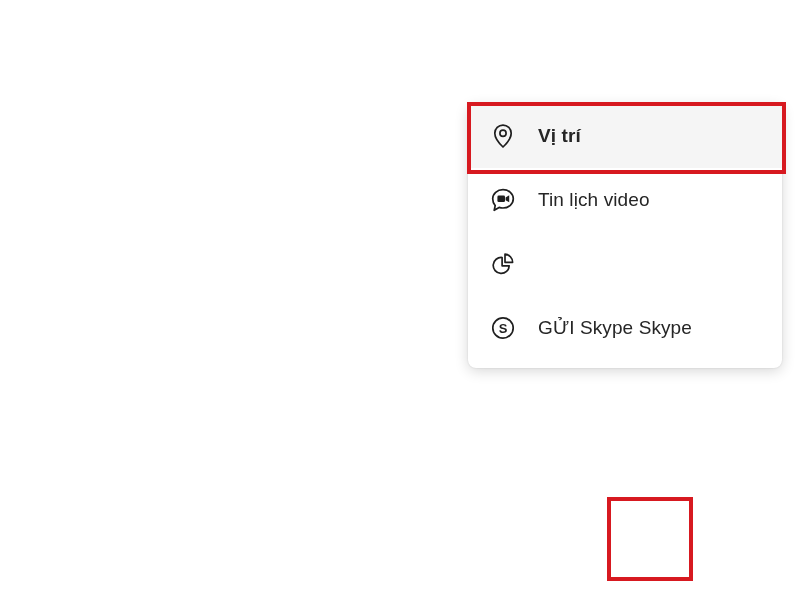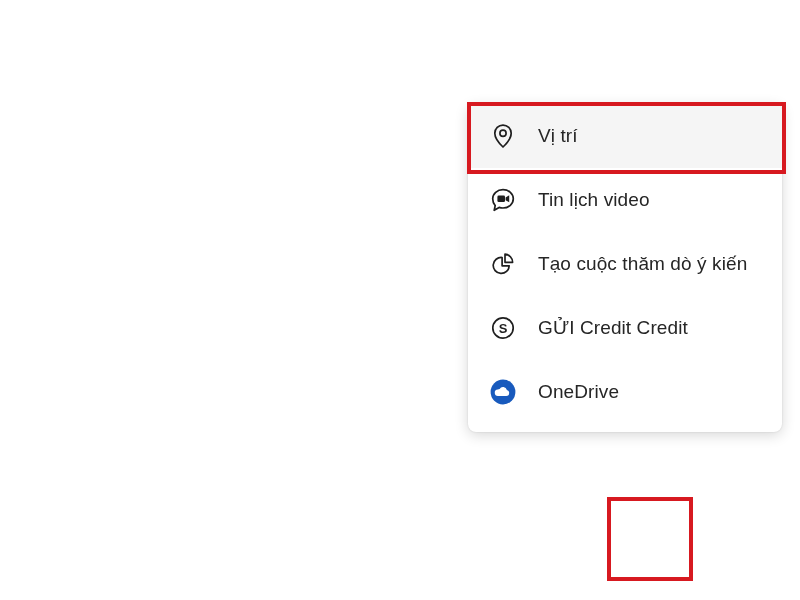--- a/index.html
+++ b/index.html
@@ -85,20 +85,21 @@
     display: flex;
     align-items: center;
     min-height: 64px;
     padding: 6px 14px 6px 18px;
     box-sizing: border-box;
     cursor: pointer;
     background: transparent;
   }
   .menu-item.selected {
     background: #f5f5f5;
+    font-weight: bold;
   }
 
   .menu-icon {
     flex: 0 0 auto;
     width: 34px;
     height: 34px;
     display: flex;
     align-items: center;
     justify-content: center;
     margin-right: 18px;
@@ -154,41 +155,31 @@
     </div>
 
 
     <div class="menu-item">
       <span class="menu-icon">
         <svg width="28" height="28" viewBox="0 0 28 28" fill="none">
           <path d="M13.1 7.5 A8.0 8.0 0 1 0 20.2 15.8 L13.1 15.8 Z" stroke="#1f1f1f" stroke-width="1.7" stroke-linejoin="round" fill="none"></path>
           <path d="M16.0 4.2 A8.0 8.0 0 0 1 23.6 12.3 L16.0 12.3 Z" stroke="#1f1f1f" stroke-width="1.7" stroke-linejoin="round" fill="none"></path>
         </svg>
       </span>
-      <span class="menu-label">Tạo cuộc thăm dò ý kiến</span>
     </div>
 
     <div class="menu-item">
       <span class="menu-icon">
         <svg width="28" height="28" viewBox="0 0 28 28" fill="none">
           <circle cx="14" cy="14" r="10.2" stroke="#1f1f1f" stroke-width="1.7" fill="none"></circle>
           <text x="14" y="19.2" text-anchor="middle" font-family="Liberation Sans, sans-serif" font-size="13" font-weight="bold" fill="#1f1f1f">S</text>
         </svg>
       </span>
-      <span class="menu-label">GỬI Credit Credit</span>
+      <span class="menu-label">GỬI Skype Skype</span>
     </div>
 
-    <div class="menu-item">
-      <span class="menu-icon">
-        <svg width="28" height="28" viewBox="0 0 28 28" fill="none">
-          <circle cx="14" cy="14" r="12.4" fill="#185abd"></circle>
-          <path d="M10.6 11.0 a4.0 4.0 0 0 1 7.3 1.0 a3.0 3.0 0 0 1 2.3 3.0 a3.0 3.0 0 0 1 -3.0 3.0 H9.3 a3.3 3.3 0 0 1 -0.5 -6.6 a3.9 3.9 0 0 1 1.8 -0.4 Z" fill="#ffffff"></path>
-        </svg>
-      </span>
-      <span class="menu-label">OneDrive</span>
-    </div>
 
   </div>
 
   <div class="highlight-box" id="hl-location"></div>
   <div class="highlight-box" id="hl-more"></div>
 
 </div>
 
 </body></html>

